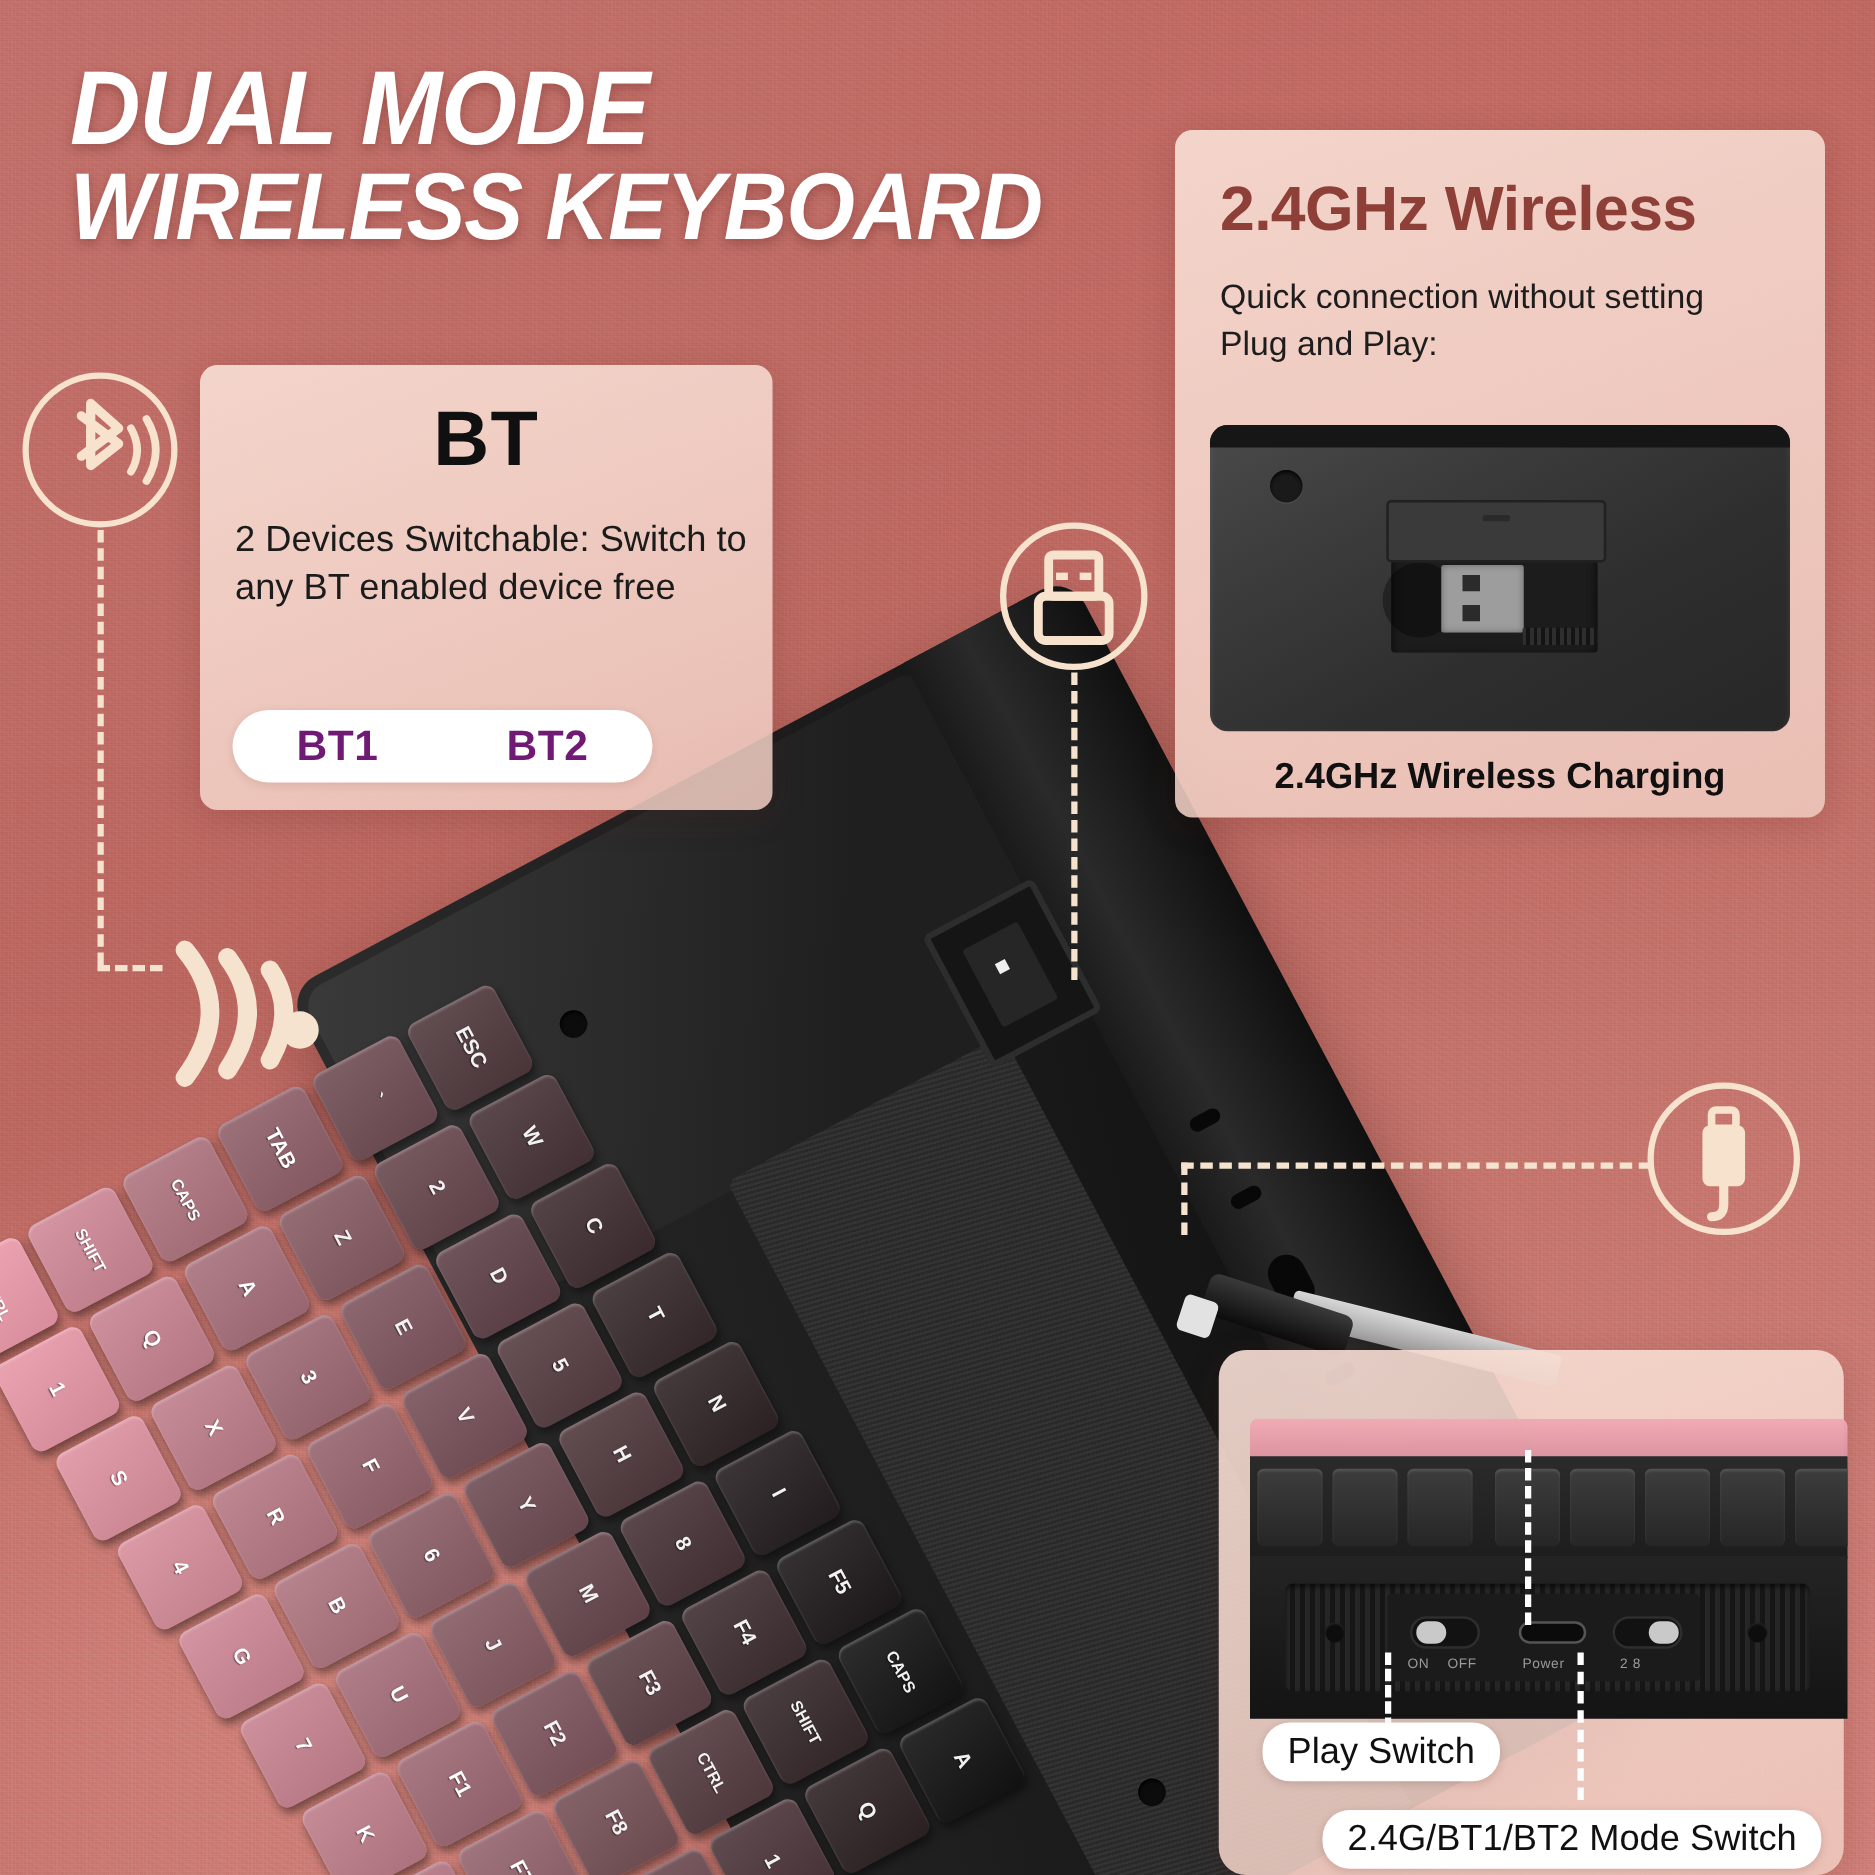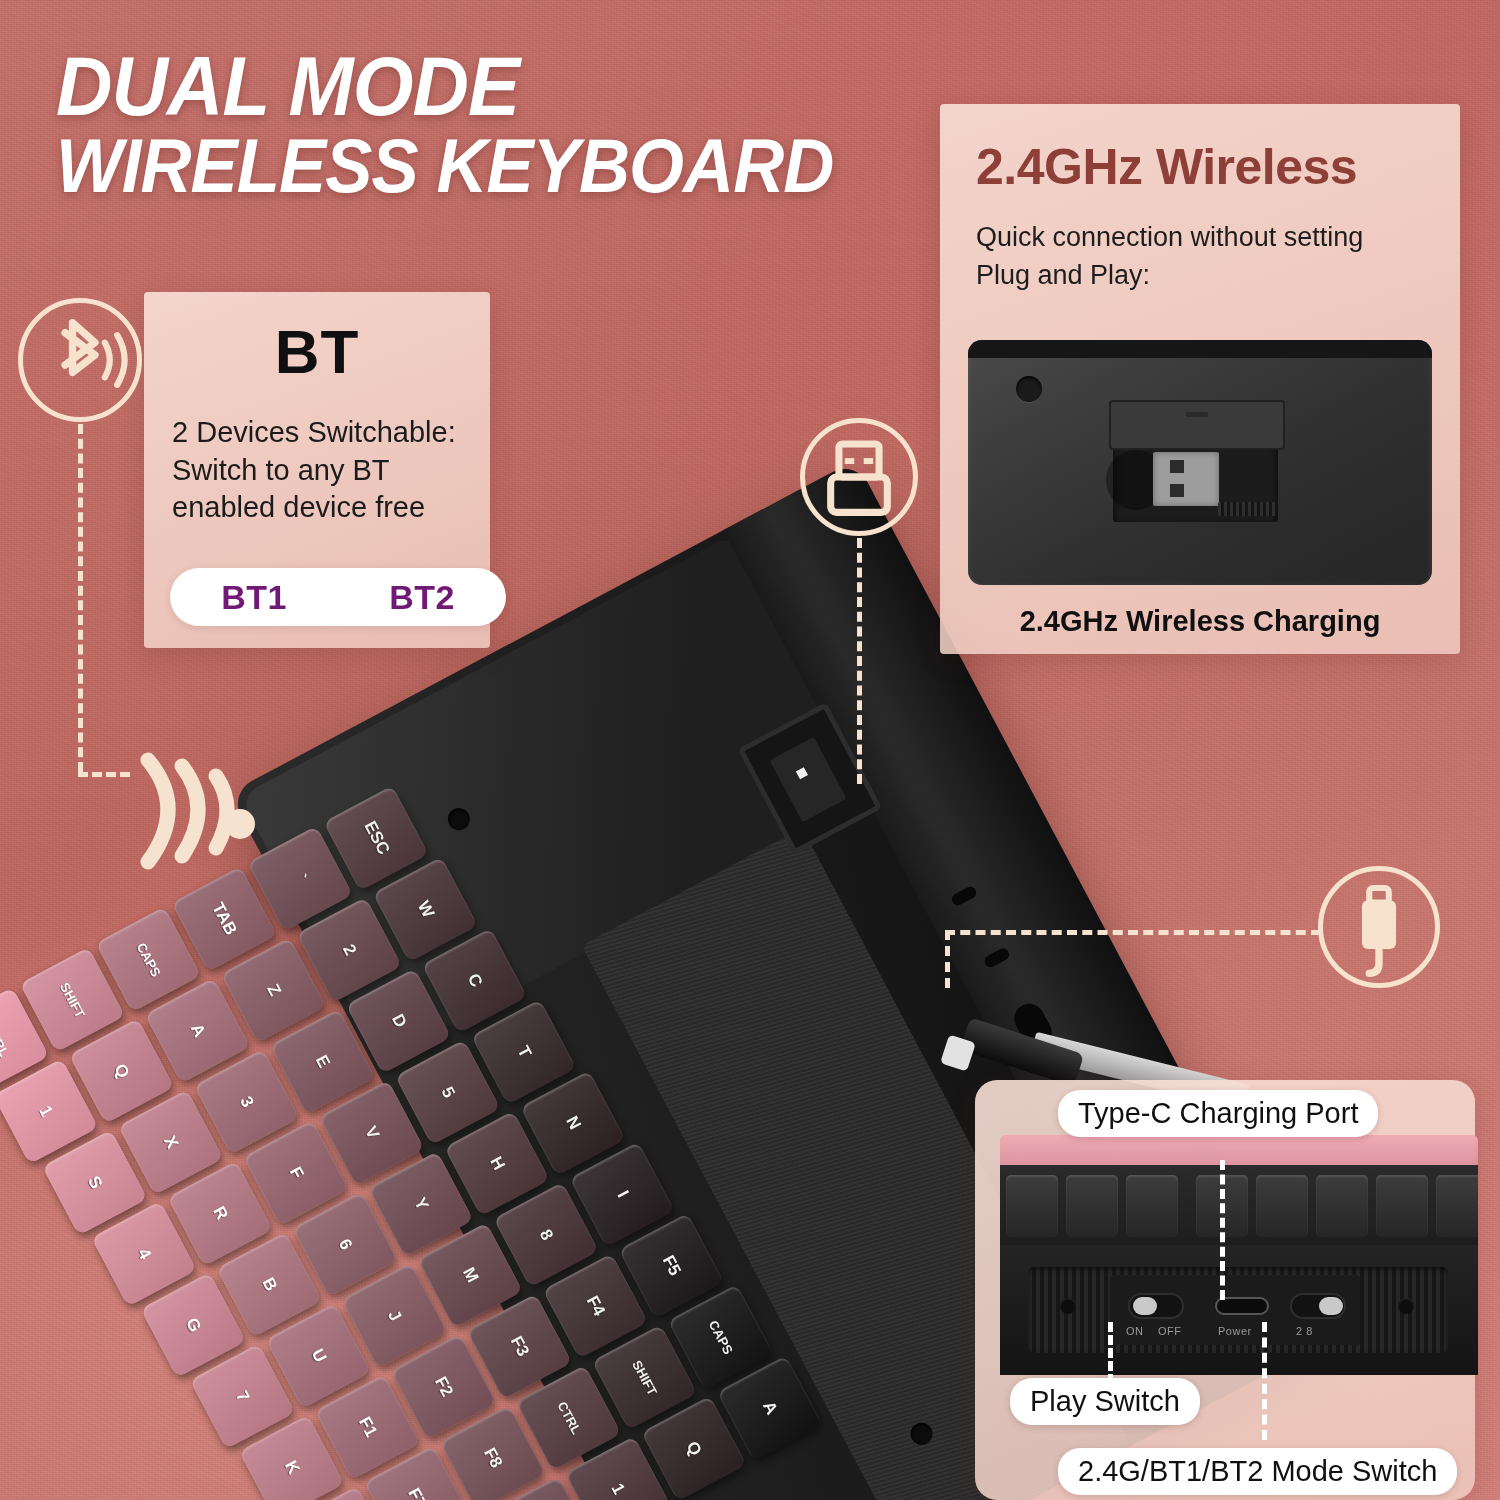--- a/index.html
+++ b/index.html
@@ -23,24 +23,24 @@
   }
 
   
   #headline{position:absolute;left:56px;top:48px;width:880px;z-index:40;
     color:#fff;font-weight:bold;font-style:italic;line-height:.92;
     letter-spacing:-1px;text-shadow:0 3px 10px rgba(90,30,25,.35);}
   #headline .l1{font-size:84px;display:block;transform:scaleX(.93);transform-origin:left center;}
   #headline .l2{font-size:76px;display:block;transform:scaleX(.93);transform-origin:left center;margin-top:6px;}
 
   
-  .card{position:absolute;border-radius:4px;
+  .card{position:absolute;border-radius:14px;
     background:linear-gradient(160deg,rgba(249,224,214,.90),rgba(240,203,192,.86));
     box-shadow:0 6px 26px rgba(90,30,25,.18);z-index:20;}
-  #bt-card{left:144px;top:292px;width:346px;height:356px;}
+  #bt-card{left:160px;top:292px;width:458px;height:356px;}
   #wl-card{left:940px;top:104px;width:520px;height:550px;}
   #bottom-card{left:975px;top:1080px;width:500px;height:420px;border-radius:22px;}
 
   .bt-title{position:absolute;left:0;right:0;top:24px;text-align:center;
     font-size:62px;font-weight:bold;color:#101010;letter-spacing:1px;}
   .bt-body{position:absolute;left:28px;top:122px;right:20px;
     font-size:29px;color:#1b1b1b;line-height:1.30;}
   .bt-pill{position:absolute;left:26px;top:276px;width:336px;height:58px;border-radius:29px;
     background:#fff;display:flex;align-items:center;justify-content:space-around;
     box-shadow:0 2px 8px rgba(80,30,25,.12);}
@@ -446,17 +446,16 @@
     <span class="mlabel" style="left:126px;top:190px;">ON</span>
     <span class="mlabel" style="left:158px;top:190px;">OFF</span>
     <span class="mlabel" style="left:218px;top:190px;">Power</span>
     <span class="mlabel" style="left:296px;top:190px;">2  8</span>
   </div>
 
   <div class="wdash wdash-v" style="left:1220px;top:1160px;height:140px;"></div>
   <div class="wdash wdash-v" style="left:1108px;top:1322px;height:62px;"></div>
   <div class="wdash wdash-v" style="left:1262px;top:1322px;height:118px;"></div>
 
-  <div class="plabel" style="left:1058px;top:1090px;">Type-C Charging Port</div>
   <div class="plabel" style="left:1010px;top:1378px;">Play Switch</div>
   <div class="plabel" style="left:1058px;top:1448px;">2.4G/BT1/BT2 Mode Switch</div>
 
 </div>
 
 </body></html>

